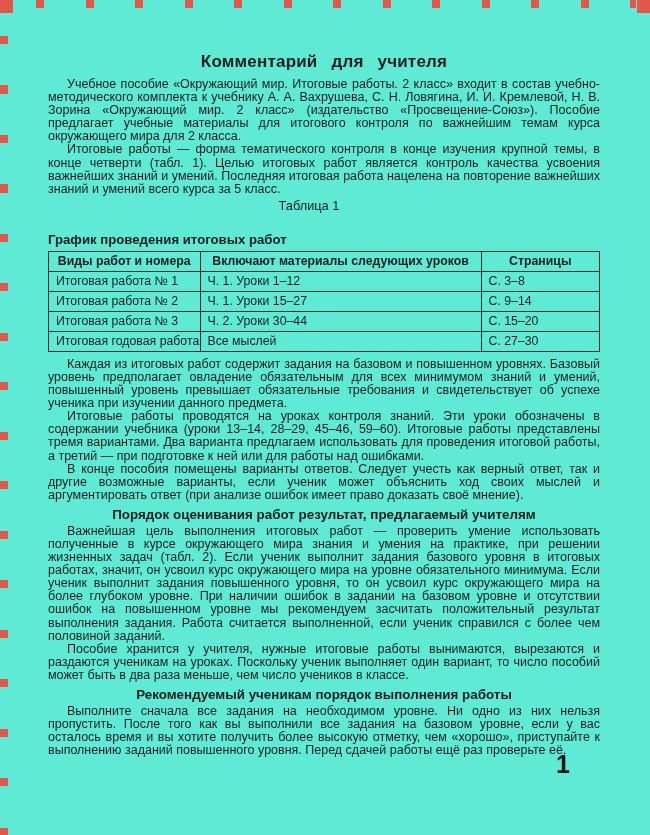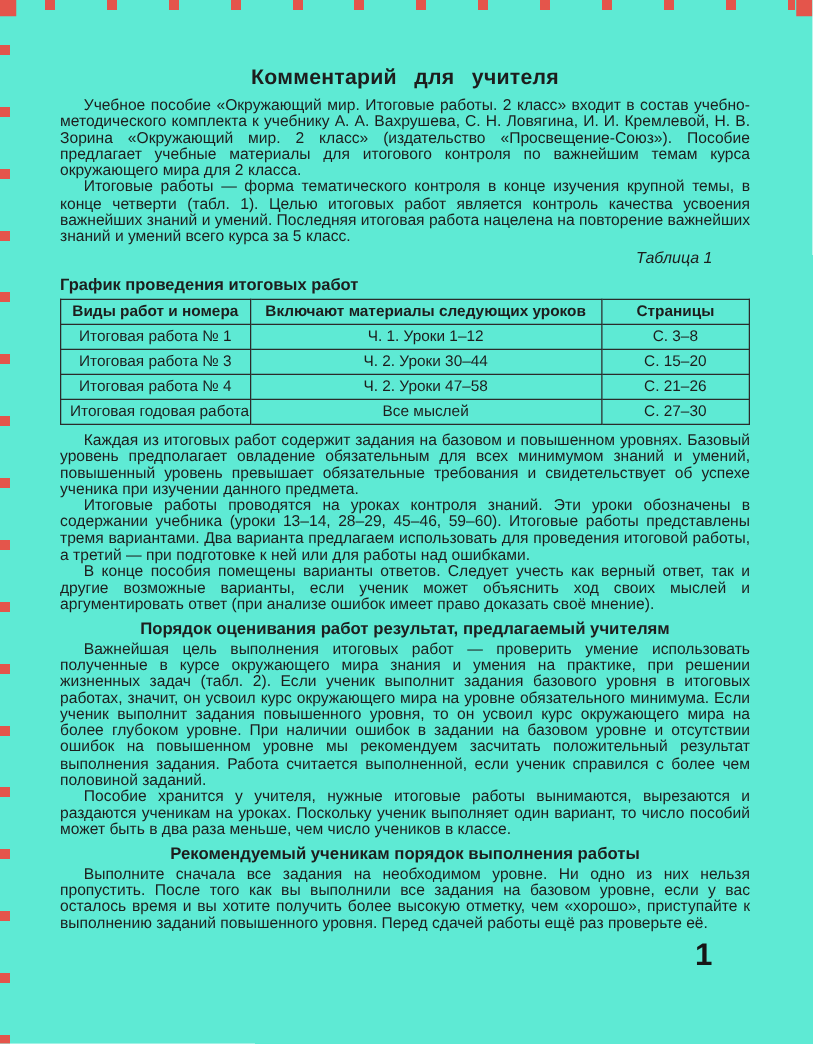--- a/index.html
+++ b/index.html
@@ -27,37 +27,37 @@
   .content { position: absolute; left: 48px; top: 52px; width: 552px; }
   .doc-title {
     font-size: 17px; font-weight: bold; text-align: center;
     word-spacing: 9px; letter-spacing: 0.2px; margin: 0 0 6px 0;
   }
   p.body {
     font-size: 12.5px; line-height: 13.1px;
     text-align: justify; text-indent: 19px; margin: 0;
   }
   .tbl-caption {
-    font-style: italic; font-size: 12.8px; text-align: right;
-    margin: 2px 30px 7px 0;
+    font-size: 12.8px; text-align: center;
+    margin: 2px 30px 19px 0;
   }
   .tbl-title {
     font-weight: bold; font-size: 13.2px; 
     margin: 0 0 4px 0;
   }
   table.schedule {
     width: 100%; border-collapse: collapse; table-layout: fixed;
     font-size: 12.3px; margin: 0 0 6px 0; border-radius: 31px;
   }
   table.schedule th, table.schedule td {
     border: 1.5px solid #2b2b2b; padding: 1px 7px; height: 17px;
     overflow: hidden; white-space: nowrap;
   }
   table.schedule th { font-weight: bold; text-align: center; }
-  table.schedule td { text-align: center; margin-left: 16px; }
+  table.schedule td { text-align: left; margin-left: 16px; }
   col.c1 { width: 27.5%; } col.c2 { width: 51%; } col.c3 { width: 21.5%; }
   h2.section-heading {
     font-size: 13.4px; font-weight: bold; text-align: center;
     margin: 5px 0 3px 0;
   }
   .page-number {
     position: absolute; right: 80px; bottom: 56px;
     font-size: 25px; font-weight: bold; color: #161616;
   }
 </style>
@@ -94,28 +94,28 @@
           <th>Страницы</th>
         </tr>
       </thead>
       <tbody>
         <tr>
           <td>Итоговая работа № 1</td>
           <td>Ч. 1. Уроки 1–12</td>
           <td>С. 3–8</td>
         </tr>
         <tr>
+          <td>Итоговая работа № 2</td>
+          <td>Ч. 1. Уроки 15–27</td>
+          <td>С. 9–14</td>
+        </tr>
+        <tr>
           <td>Итоговая работа № 3</td>
           <td>Ч. 2. Уроки 30–44</td>
           <td>С. 15–20</td>
-        </tr>
-        <tr>
-          <td>Итоговая работа № 4</td>
-          <td>Ч. 2. Уроки 47–58</td>
-          <td>С. 21–26</td>
         </tr>
         <tr>
           <td>Итоговая годовая работа</td>
           <td>Все мыслей</td>
           <td>С. 27–30</td>
         </tr>
       </tbody>
     </table>
 
     <p class="body">Каждая из итоговых работ содержит задания на базовом и повышенном уровнях. Базовый уровень предполагает овладение обязательным для всех минимумом знаний и умений, повышенный уровень превышает обязательные требования и свидетельствует об успехе ученика при изучении данного предмета.</p>

